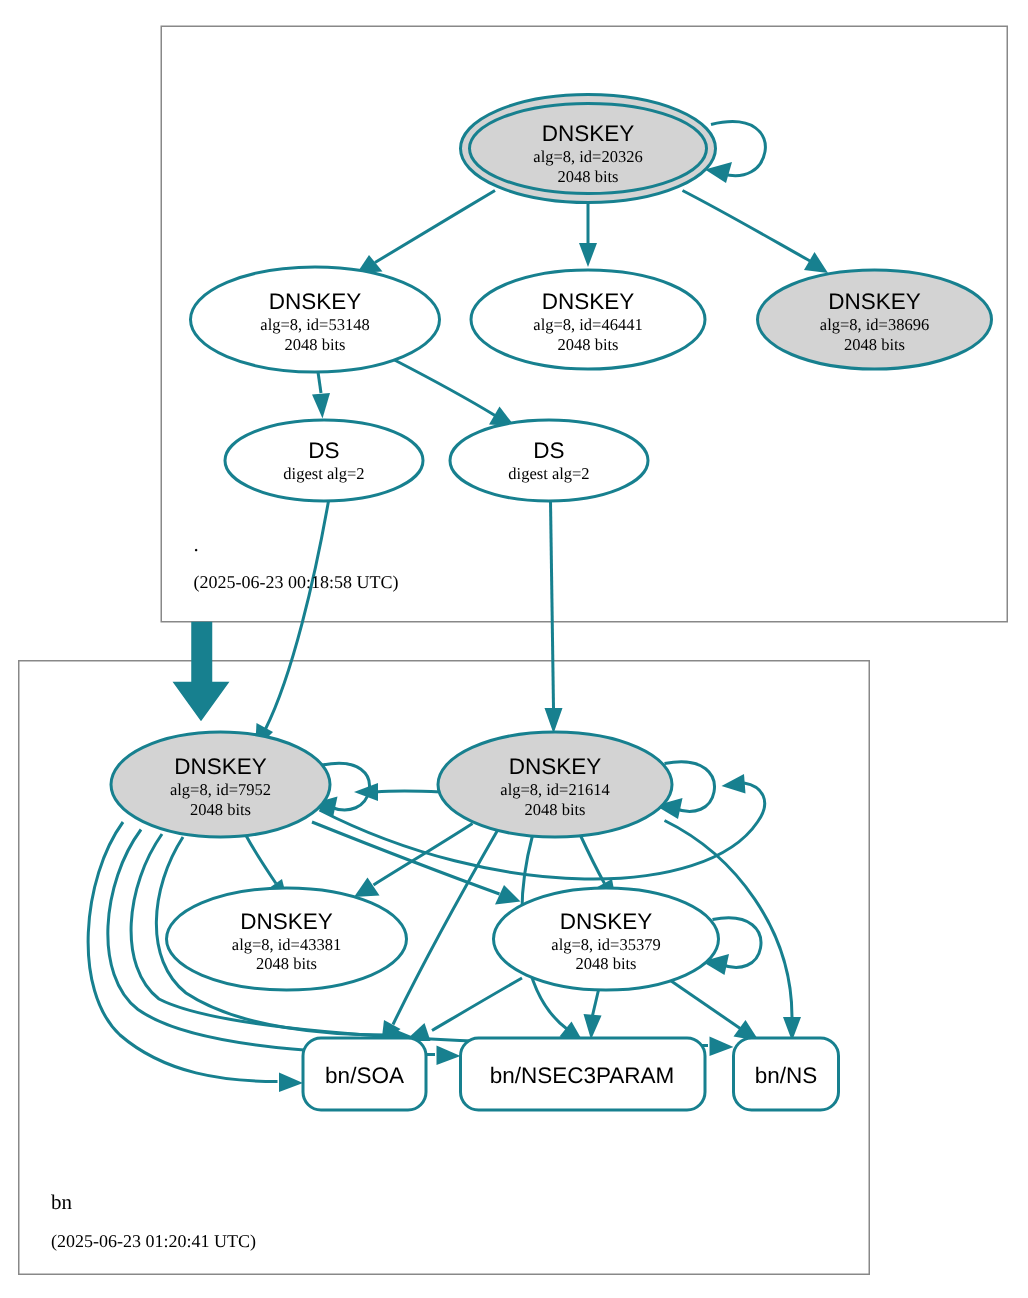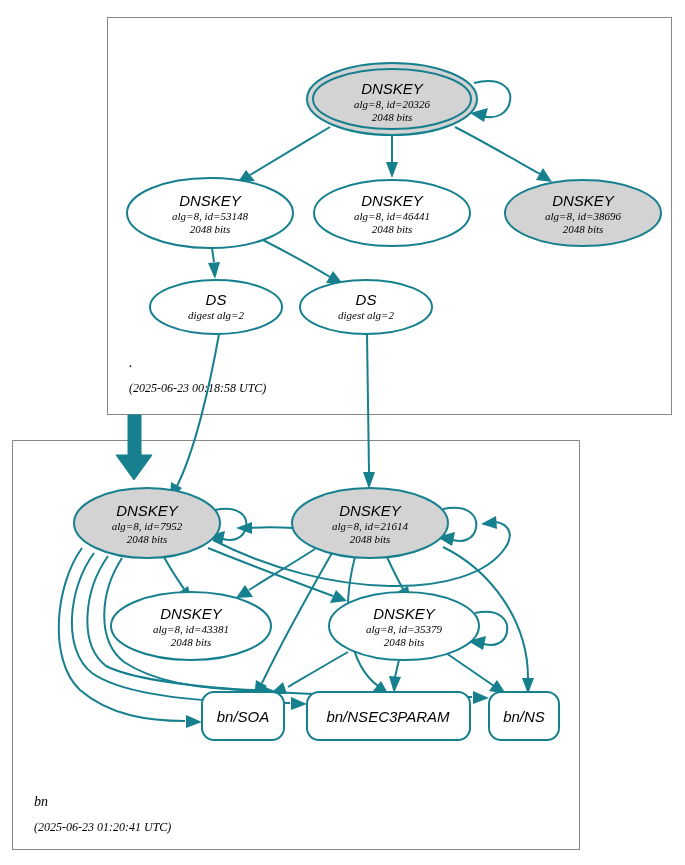--- a/index.html
+++ b/index.html
@@ -1,18 +1,18 @@
 <!DOCTYPE html>
 <html><head>
 <meta charset="utf-8">
 <style>
   html,body{margin:0;padding:0;background:#ffffff;}
   body{width:685px;height:865px;overflow:hidden;
        font-family:"Liberation Sans", sans-serif;}
-  #stage{position:relative;width:685px;height:769px;font-style:italic;}
+  #stage{position:relative;width:685px;height:769px;}
   svg{position:absolute;left:0;top:0;}
   .cluster-box{fill:#ffffff;stroke:#888888;stroke-width:1;}
   .edge{fill:none;stroke:#17808f;stroke-width:2;}
   .edge-thick{fill:#17808f;stroke:#17808f;stroke-width:1;}
   .arrow{fill:#17808f;stroke:none;}
   .node-ell{stroke:#17808f;stroke-width:2;}
   .fill-gray{fill:#d3d3d3;}
   .fill-white{fill:#ffffff;}
   .rrset-box{fill:#ffffff;stroke:#17808f;stroke-width:2;}
   text{fill:#000000;}

